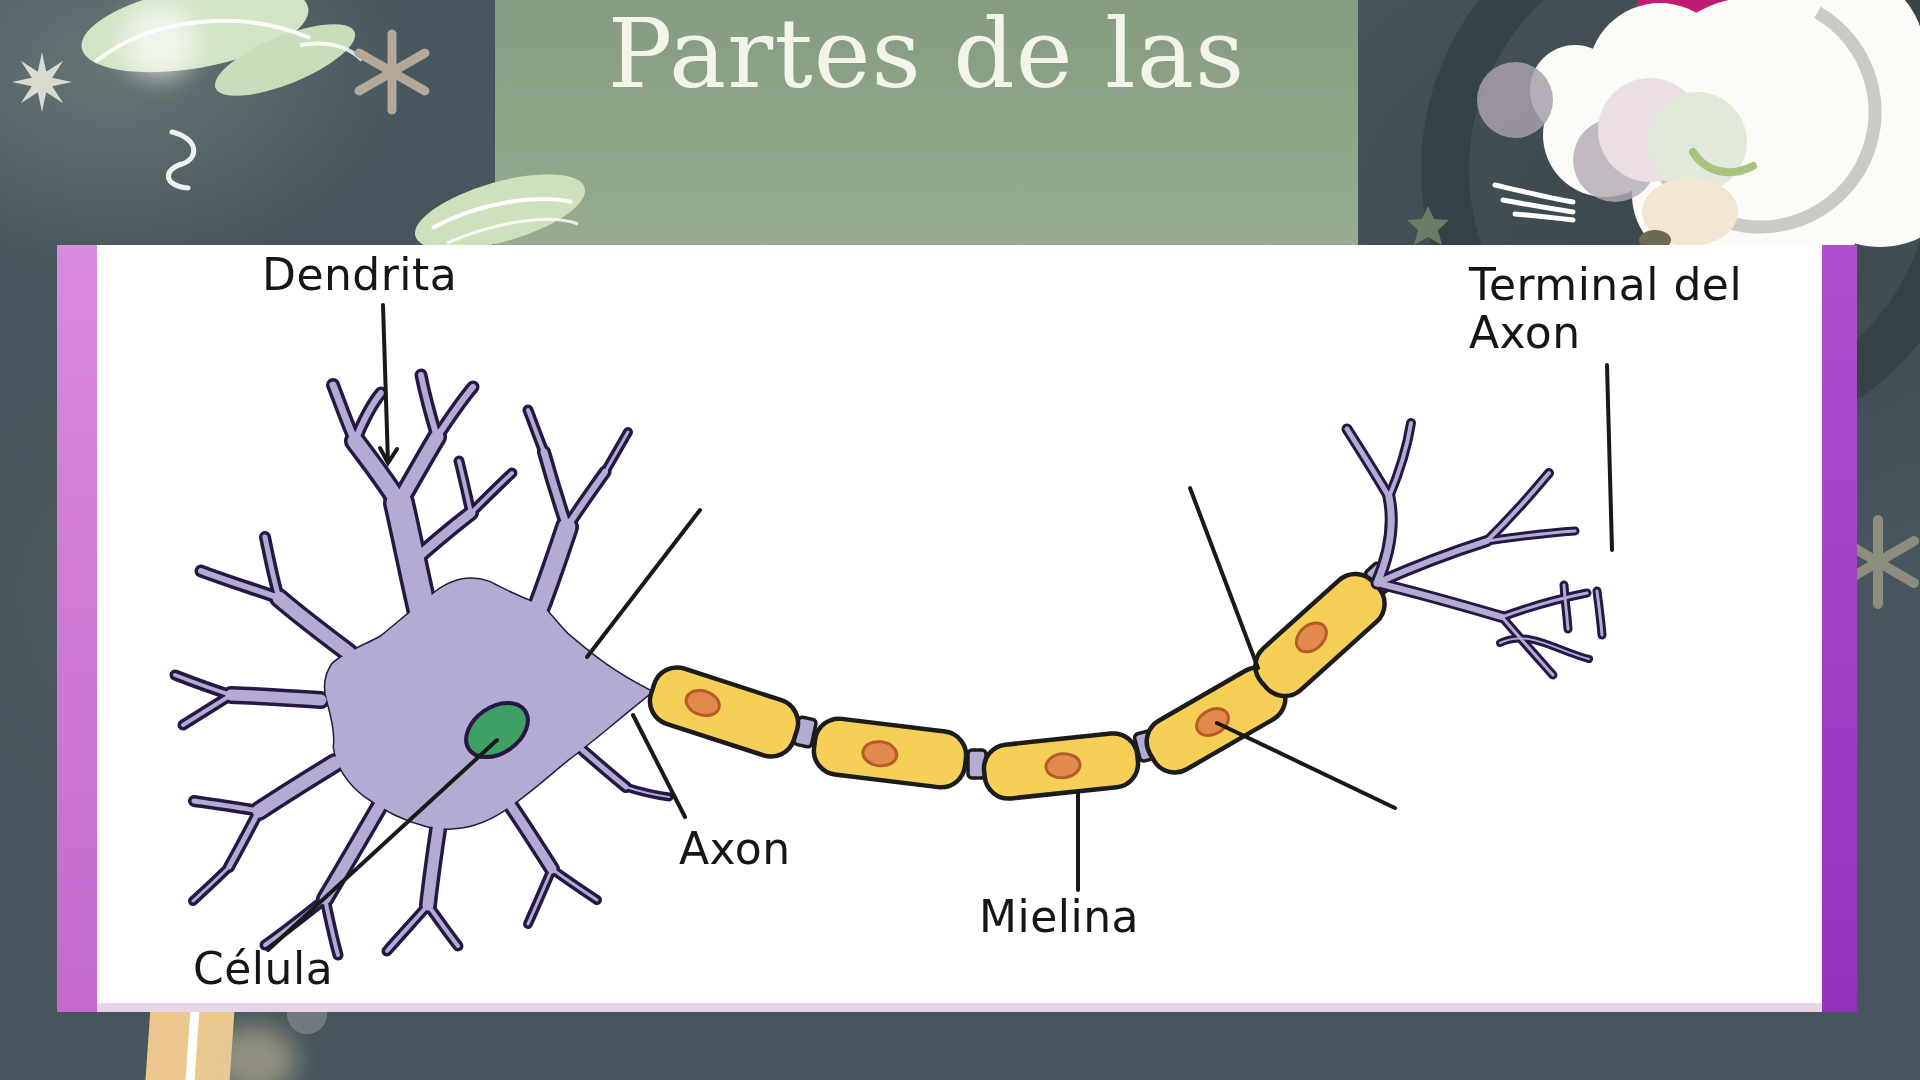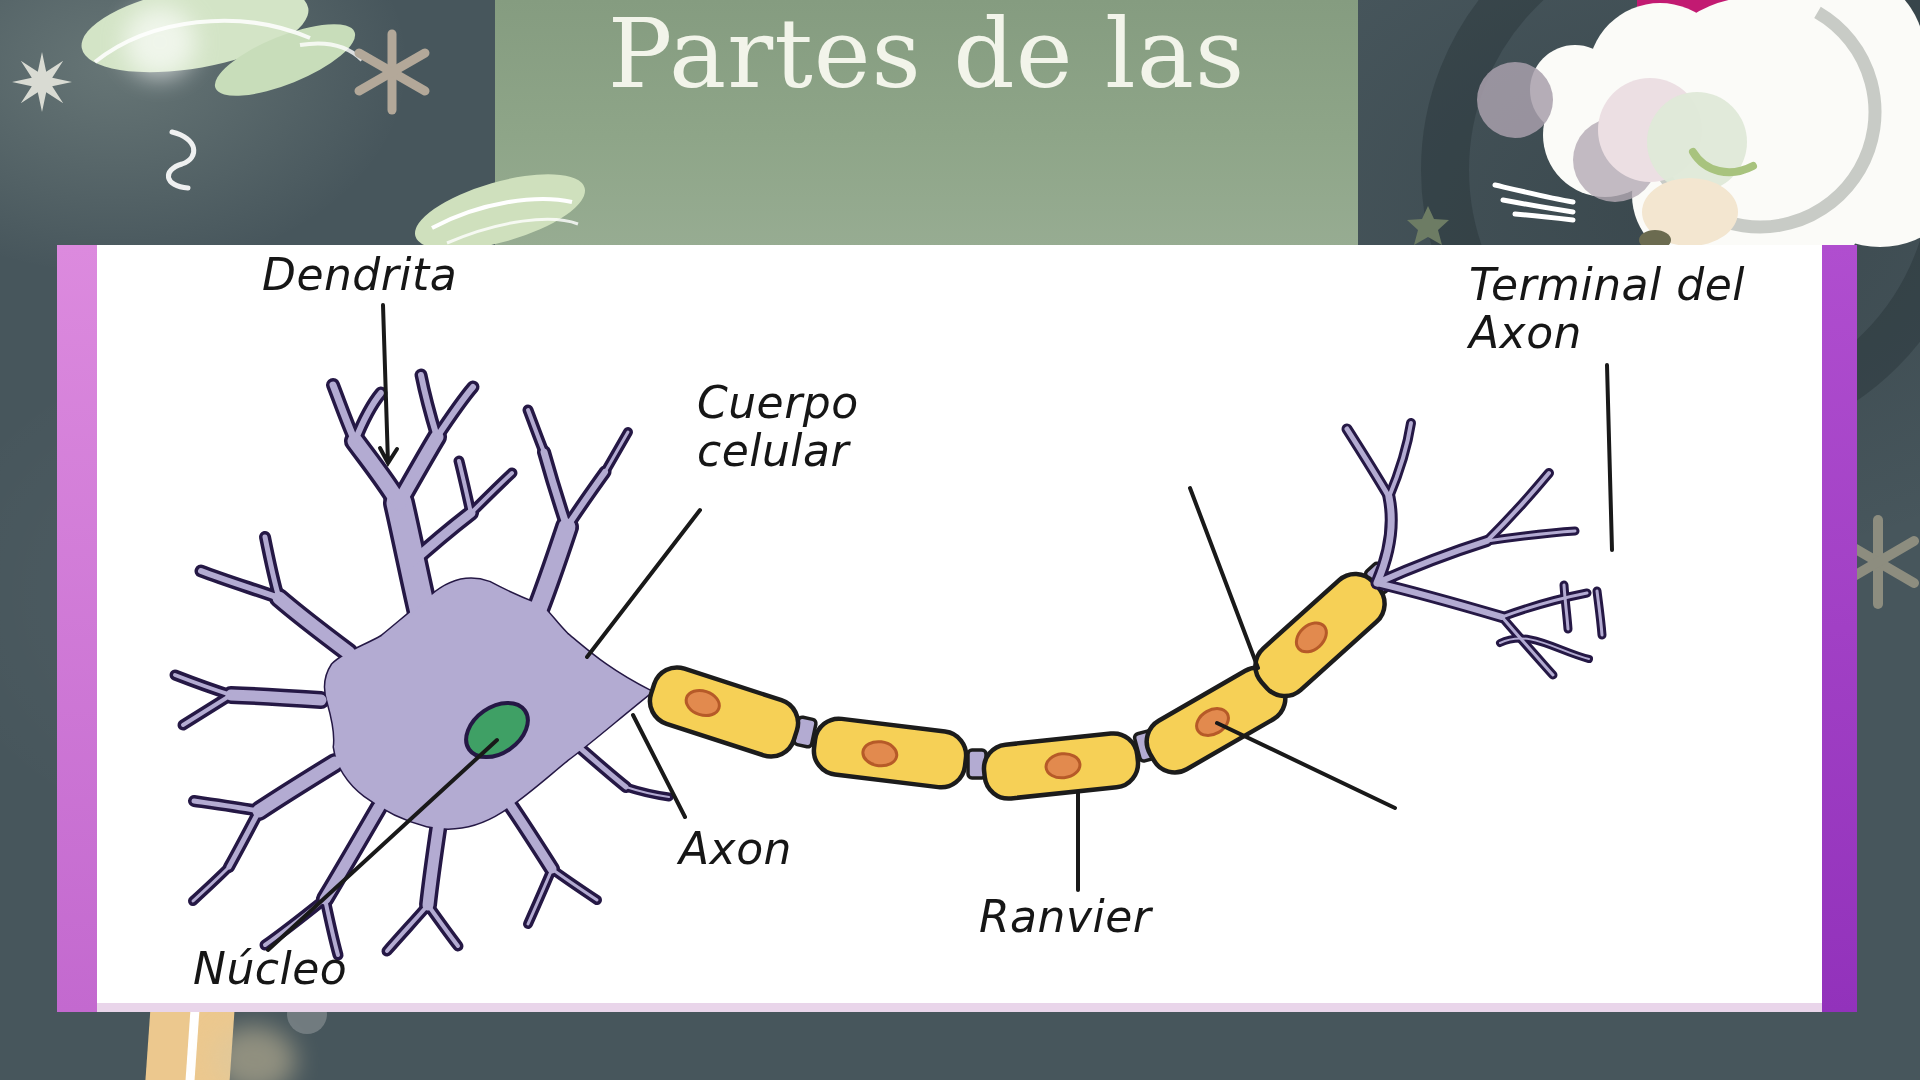--- a/index.html
+++ b/index.html
@@ -14,21 +14,21 @@
   
   .header{position:absolute;left:495px;top:0;width:850px;height:247px;z-index:1;
     background:linear-gradient(180deg,#859c80 0%,#8ea588 55%,#97ac92 100%);padding-left:13px;}
   .title{position:absolute;left:0;top:4px;width:100%;text-align:center;
     font-family:"DejaVu Serif",serif;font-size:96px;line-height:1.05;
     color:#f2f4ea;letter-spacing:1px;}
   
   .decor{position:absolute;left:0;top:0;z-index:3;pointer-events:none;}
   
   .panel{position:absolute;left:57px;top:245px;width:1800px;height:767px;z-index:5;
-    background:#e9d5ea;font-style:italic;}
+    background:#e9d5ea;}
   .panel .edge-left{position:absolute;left:0;top:0;width:40px;height:100%;
     background:linear-gradient(180deg,#dc8ade,#c369cf);}
   .panel .edge-right{position:absolute;right:0;top:0;width:35px;height:100%;
     background:linear-gradient(180deg,#b04ecf,#9232bb);}
   .panel .inner{position:absolute;left:40px;top:0;width:1725px;height:758px;
     background:#ffffff;overflow:hidden;}
   .lbl{position:absolute;color:#161616;font-size:44px;line-height:48px;
     white-space:pre-line;letter-spacing:0.5px;}
 </style>
 </head>
@@ -297,22 +297,20 @@
           <path d="M1093,243 L1161,423"></path>
           <path d="M1510,120 L1515,305"></path>
           <path d="M536,470 L588,572"></path>
           <path d="M981,547 L981,645"></path>
           <path d="M1120,478 L1298,563"></path>
           <path d="M400,495 L171,705"></path>
         </g>
       </svg>
 
       <div class="lbl" style="left:165px;top:6px;">Dendrita</div>
-      <div class="lbl" style="left:600px;top:134px;">Cuerpo
-celular</div>
       <div class="lbl" style="left:1372px;top:16px;">Terminal del
 Axon</div>
       <div class="lbl" style="left:582px;top:580px;">Axon</div>
-      <div class="lbl" style="left:882px;top:648px;">Ranvier</div>
-      <div class="lbl" style="left:96px;top:700px;">Núcleo</div>
+      <div class="lbl" style="left:882px;top:648px;">Mielina</div>
+      <div class="lbl" style="left:96px;top:700px;">Célula</div>
     </div>
   </div>
 </div>
 
 </body></html>

